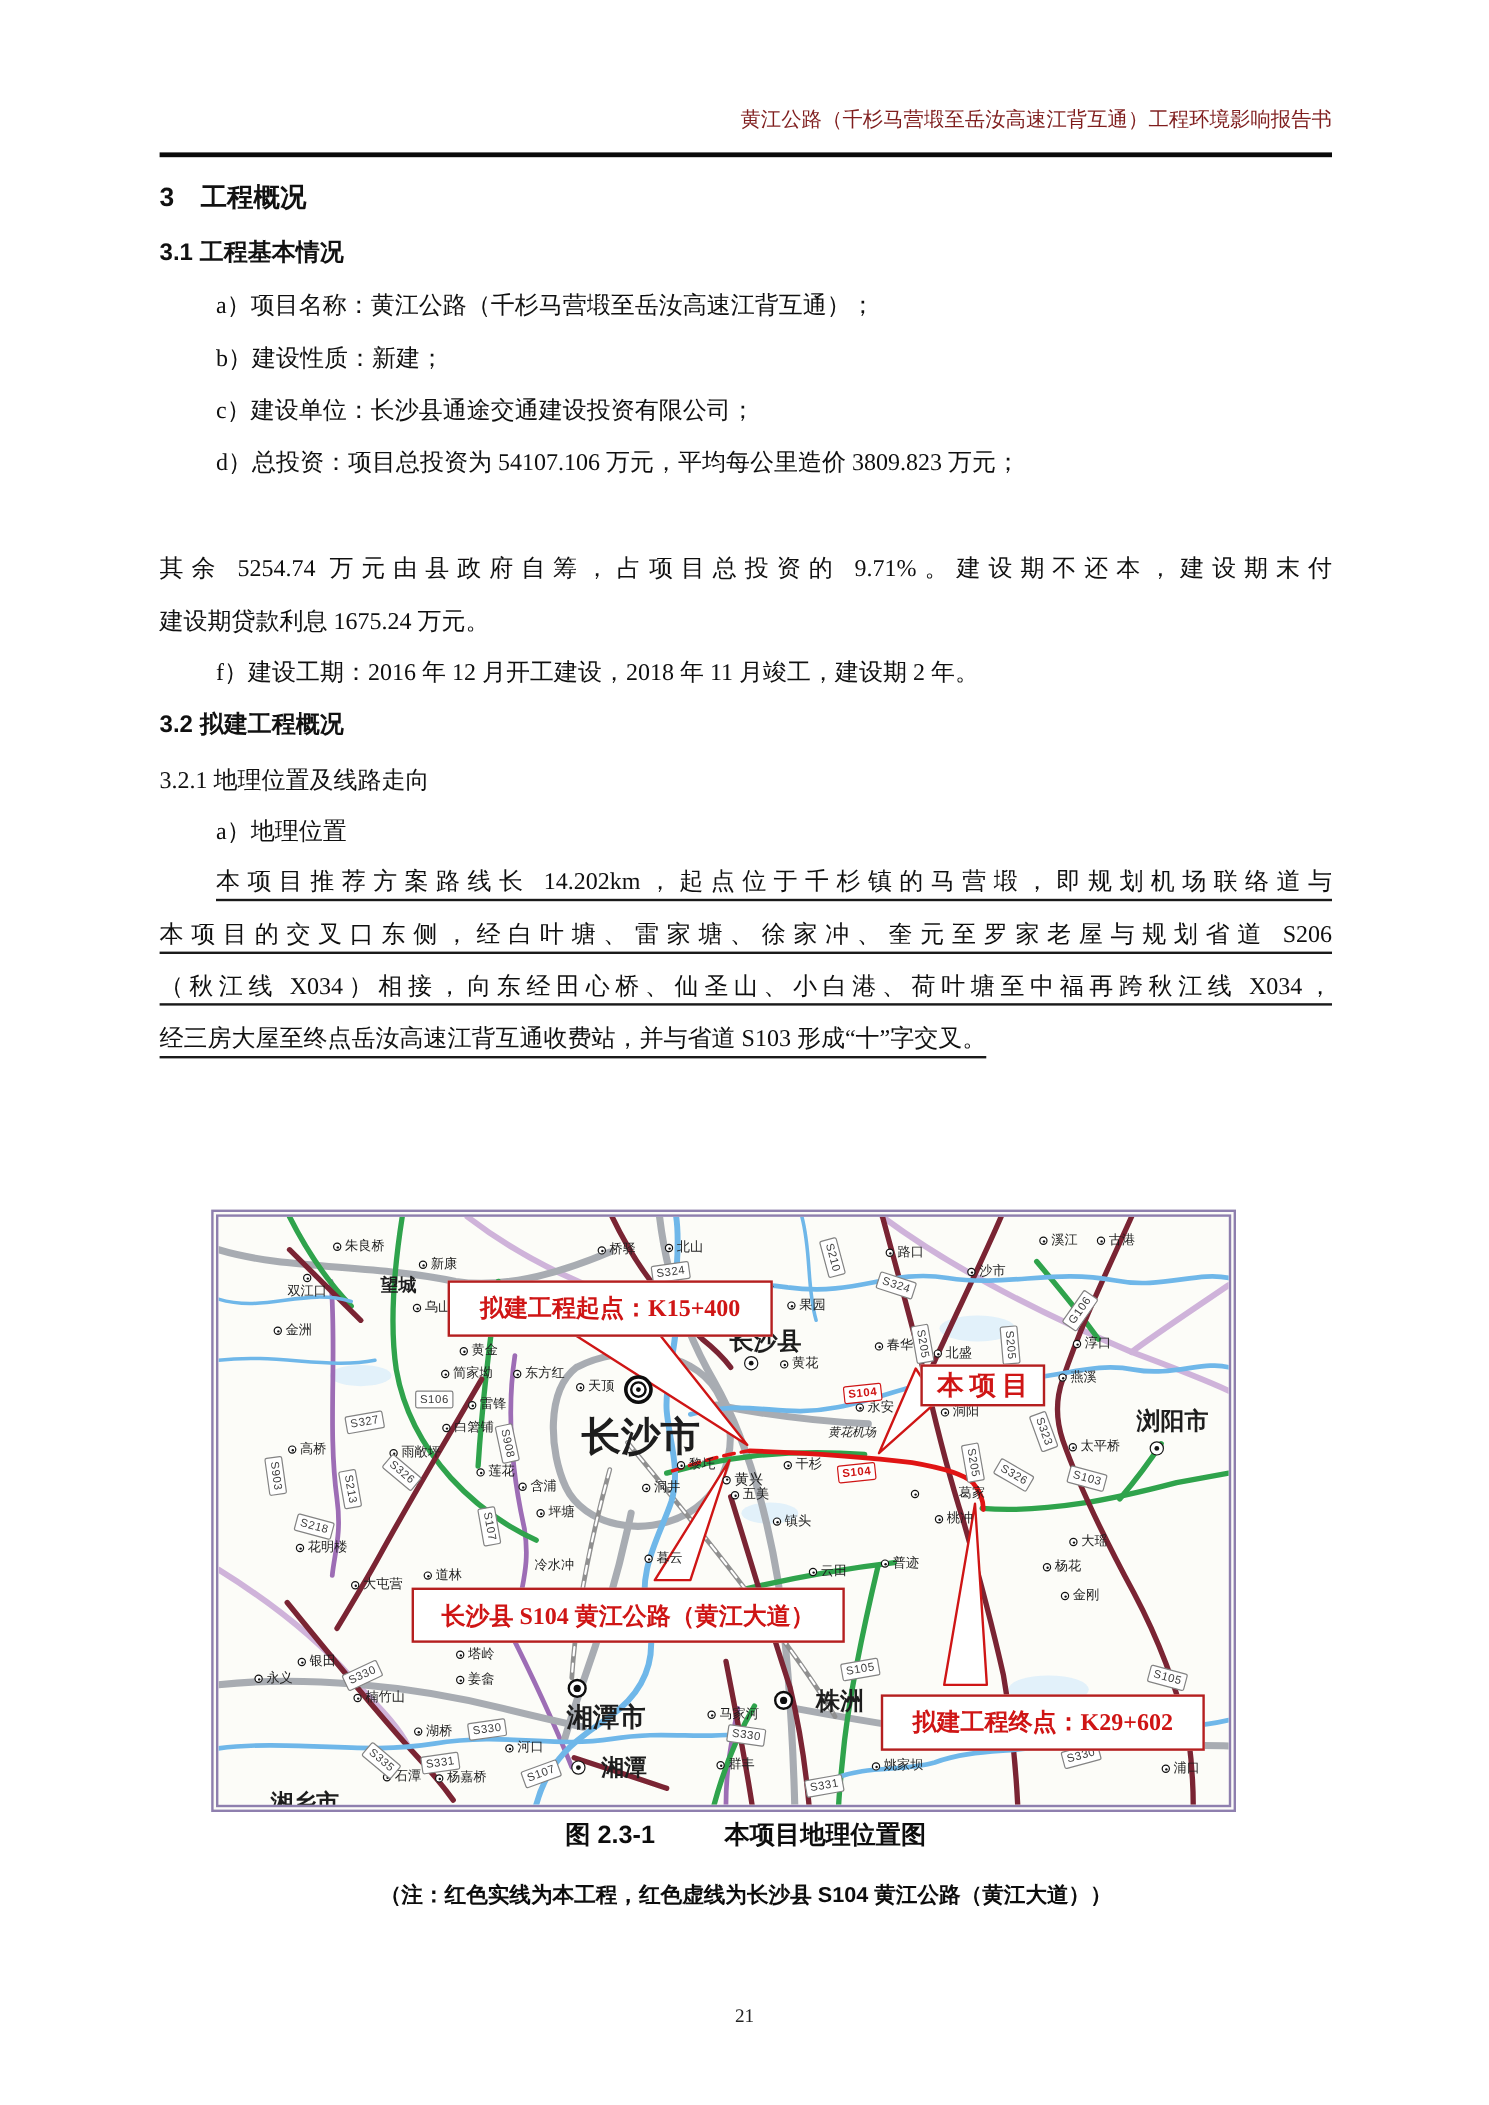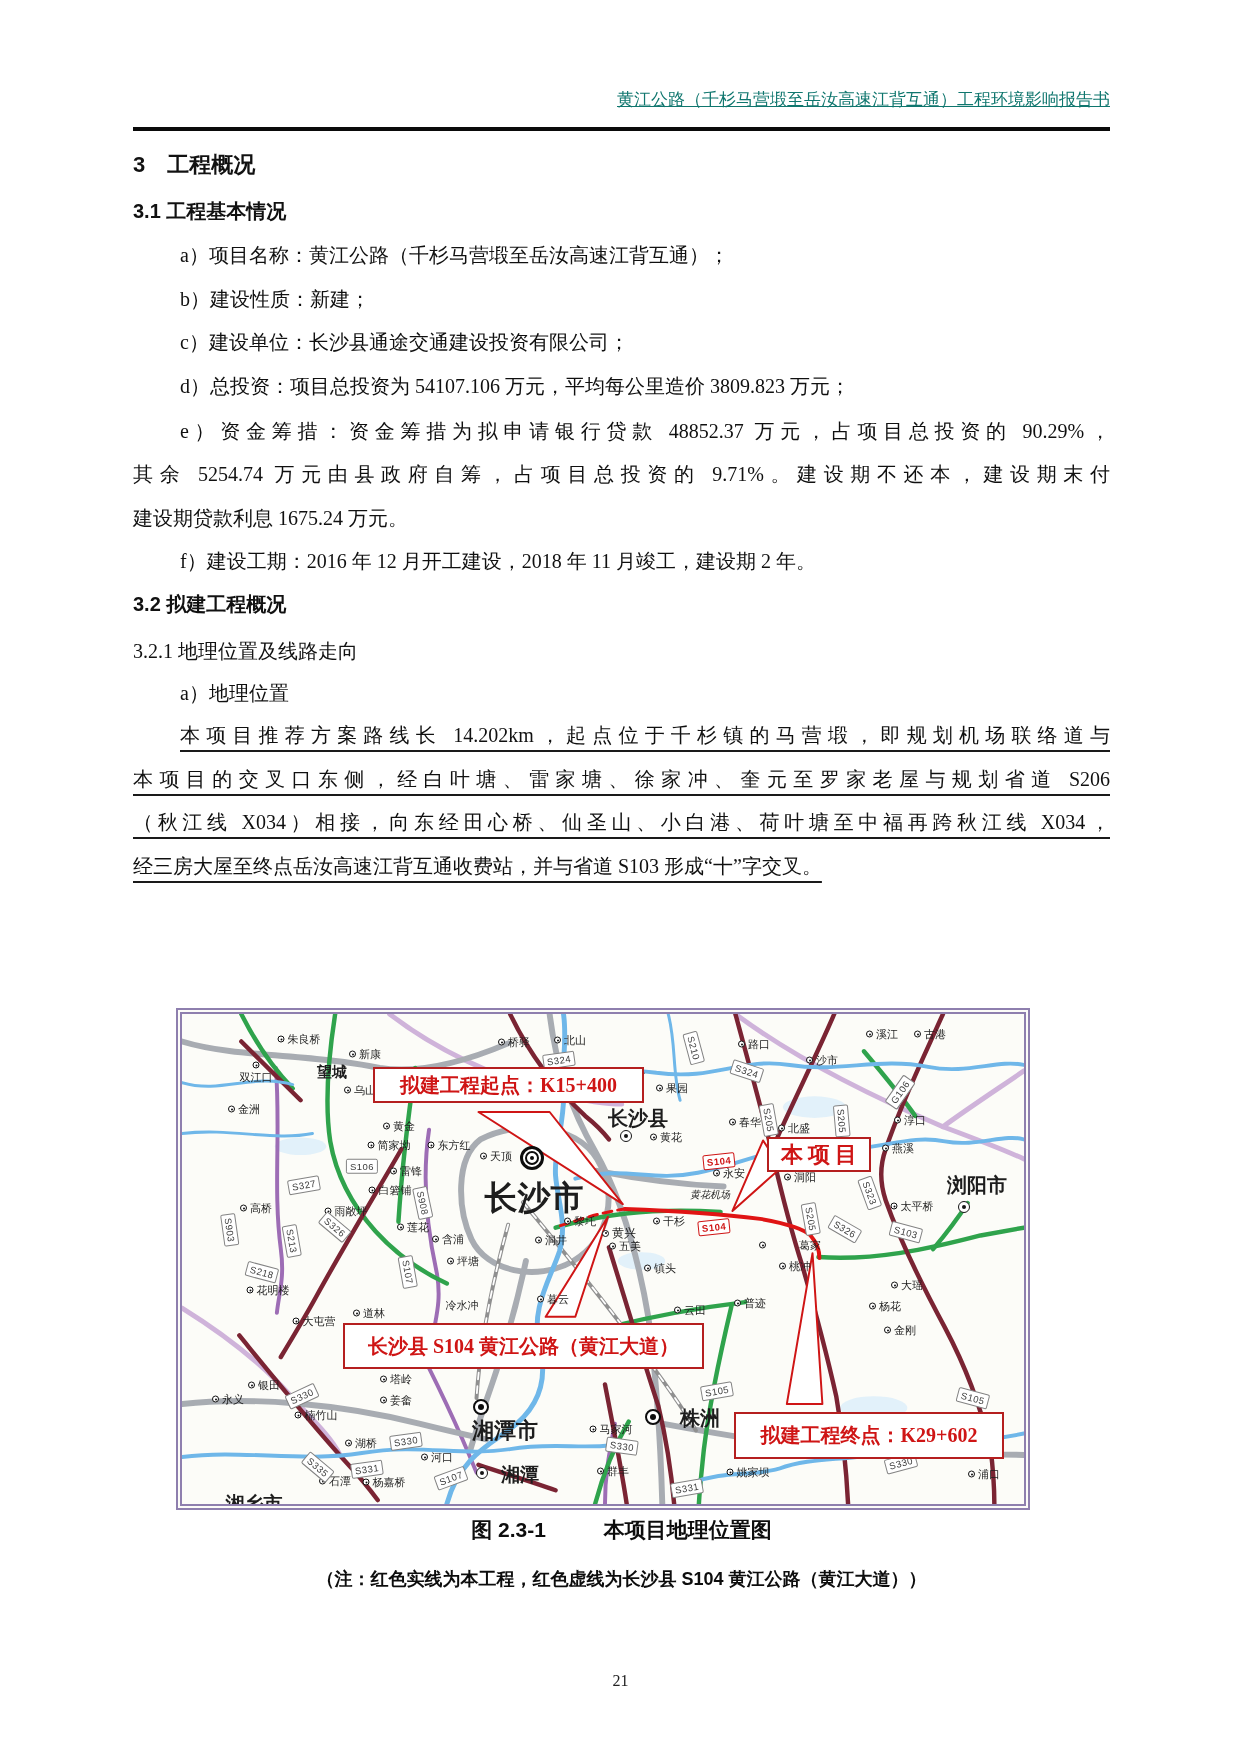--- a/index.html
+++ b/index.html
@@ -6,21 +6,21 @@
     --annotation-red:#cf1515;
     --annotation-border:#b51f1f;
     --map-border-purple:#8e7fae;
     --underline-black:#1a1a1a;
   }
   *{margin:0;padding:0;box-sizing:border-box;}
   html,body{background:#ffffff;}
   .page{position:relative;width:1241px;height:1754px;background:#ffffff;overflow:hidden;
         font-family:"Liberation Serif", serif;color:#111;}
   .hdr-title{position:absolute;top:88px;left:133px;width:977px;text-align:right;
-        font-size:17px;line-height:24px;color:#0f766e;text-decoration:underline;}
+        font-size:17px;line-height:24px;color:#7f1d1d;}
   .hdr-rule{position:absolute;top:127px;left:133px;width:977px;height:4px;background:#0a0a0a;}
   .h1{position:absolute;left:133px;width:977px;top:150px;font-family:"Liberation Sans",sans-serif;
         font-weight:bold;font-size:22px;line-height:30px;}
   .h2{position:absolute;left:133px;width:977px;font-family:"Liberation Sans",sans-serif;
         font-weight:bold;font-size:20px;line-height:28px;}
   .h3{position:absolute;left:133px;width:977px;font-size:20px;line-height:28px;}
   .bodyline{position:absolute;left:133px;width:977px;font-size:20px;line-height:43.5px;color:#101010;}
   .indent{text-indent:47px;}
   .jlast{text-align:justify;text-align-last:justify;}
   .uline{text-decoration:underline;text-decoration-color:var(--underline-black);
@@ -42,21 +42,21 @@
   .mk-bull{width:16px;height:16px;border:2px solid #0d0d0d;background:#fff;}
   .mk-bull::after{content:"";position:absolute;inset:3px;background:#0d0d0d;border-radius:50%;}
   .mk-ring{width:12px;height:12px;border:1.6px solid #161616;background:#fff;}
   .mk-ring::after{content:"";position:absolute;inset:2.6px;background:#161616;border-radius:50%;}
   .shield{position:absolute;font-size:9.5px;line-height:1;padding:1.5px 3px;background:#fff;
         border:1px solid #838383;border-radius:2px;color:#3d3d3d;letter-spacing:.5px;}
   .shield-red{border-color:var(--annotation-red);color:var(--annotation-red);font-weight:bold;}
   .anno-box{position:absolute;display:flex;align-items:center;justify-content:center;
         background:#fff;border:2px solid var(--annotation-border);color:var(--annotation-red);
         font-family:"Liberation Serif",serif;font-weight:bold;white-space:nowrap;}
-  .box-start{left:191px;top:53px;width:271px;height:36px;font-size:20px;}
+  .box-start{left:191px;top:53px;width:271px;height:47px;font-size:20px;}
   .box-project{left:585px;top:123px;width:104px;height:35px;font-size:22px;letter-spacing:5px;padding-left:5px;}
   .box-road{left:161px;top:309px;width:361px;height:46px;font-size:20px;}
   .box-end{left:552px;top:398px;width:270px;height:47px;font-size:20px;}
   
   .fig-caption{position:absolute;left:133px;width:977px;top:1516px;text-align:center;
         font-family:"Liberation Sans",sans-serif;font-weight:bold;font-size:21px;line-height:28px;color:#0d0d0d;}
   .fig-caption .cap-title{margin-left:58px;}
   .fig-note{position:absolute;left:133px;width:977px;top:1566px;text-align:center;
         font-family:"Liberation Sans",sans-serif;font-weight:bold;font-size:18px;line-height:26px;color:#0d0d0d;}
   .page-num{position:absolute;left:0;width:1241px;top:1672px;text-align:center;font-size:16px;color:#222;}
@@ -70,21 +70,20 @@
   <div class="hdr-rule"></div>
 
   <div class="h1">3　工程概况</div>
   <div class="h2" style="top:197px">3.1 工程基本情况</div>
 
   <div class="bodyline indent" style="top:234px">a）项目名称：黄江公路（千杉马营塅至岳汝高速江背互通）；</div>
   <div class="bodyline indent" style="top:278px">b）建设性质：新建；</div>
   <div class="bodyline indent" style="top:321px">c）建设单位：长沙县通途交通建设投资有限公司；</div>
   <div class="bodyline indent" style="top:365px">d）总投资：项目总投资为 54107.106 万元，平均每公里造价 3809.823 万元；</div>
 
-  <div class="bodyline indent jlast" style="top:410px">e）资金筹措：资金筹措为拟申请银行贷款 48852.37 万元，占项目总投资的 90.29%，</div>
   <div class="bodyline jlast" style="top:453px">其余 5254.74 万元由县政府自筹，占项目总投资的 9.71%。建设期不还本，建设期末付</div>
   <div class="bodyline" style="top:497px">建设期贷款利息 1675.24 万元。</div>
 
   <div class="bodyline indent" style="top:540px">f）建设工期：2016 年 12 月开工建设，2018 年 11 月竣工，建设期 2 年。</div>
 
   <div class="h2" style="top:590px">3.2 拟建工程概况</div>
   <div class="h3" style="top:637px">3.2.1 地理位置及线路走向</div>
   <div class="bodyline indent" style="top:672px">a）地理位置</div>
 
   <div class="bodyline indent jlast uline" style="top:714px">本项目推荐方案路线长 14.202km，起点位于千杉镇的马营塅，即规划机场联络道与</div>

